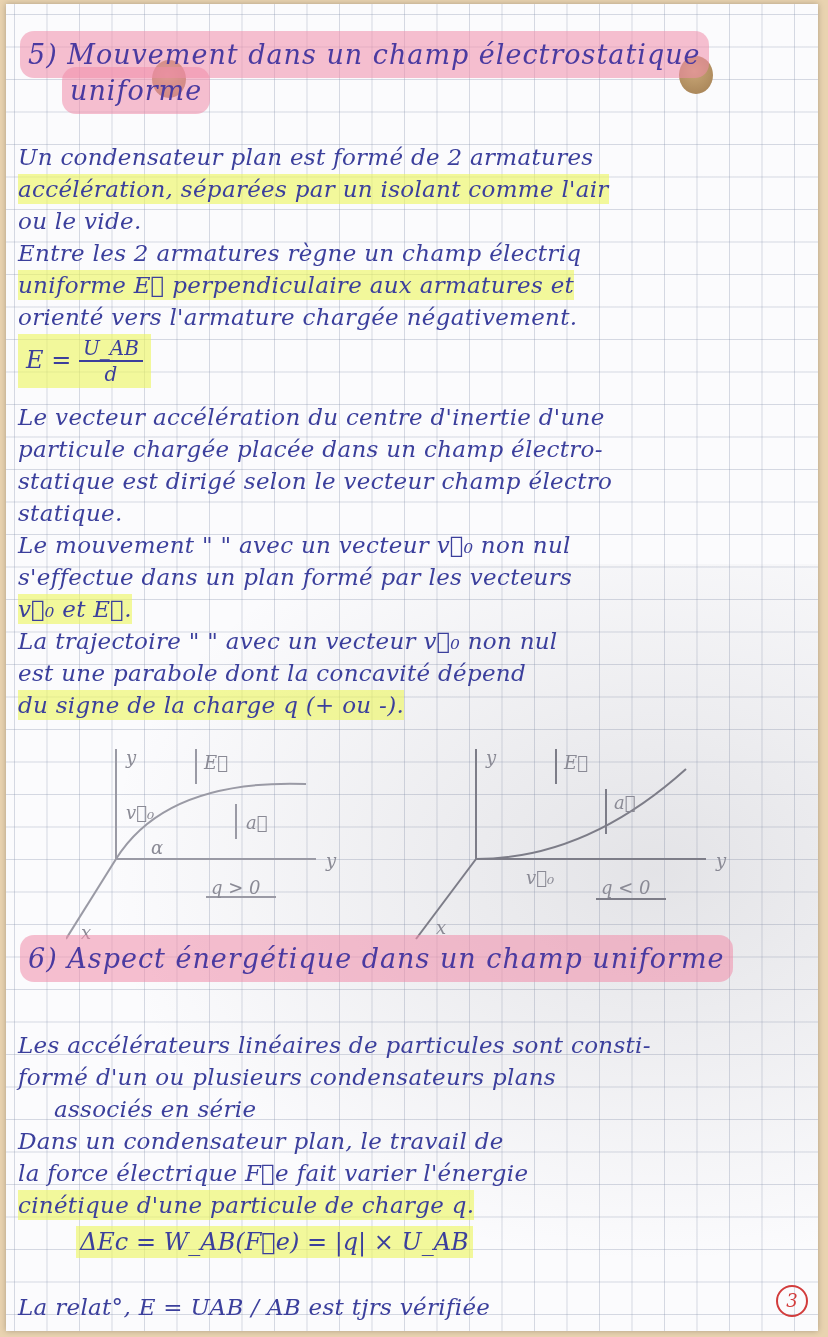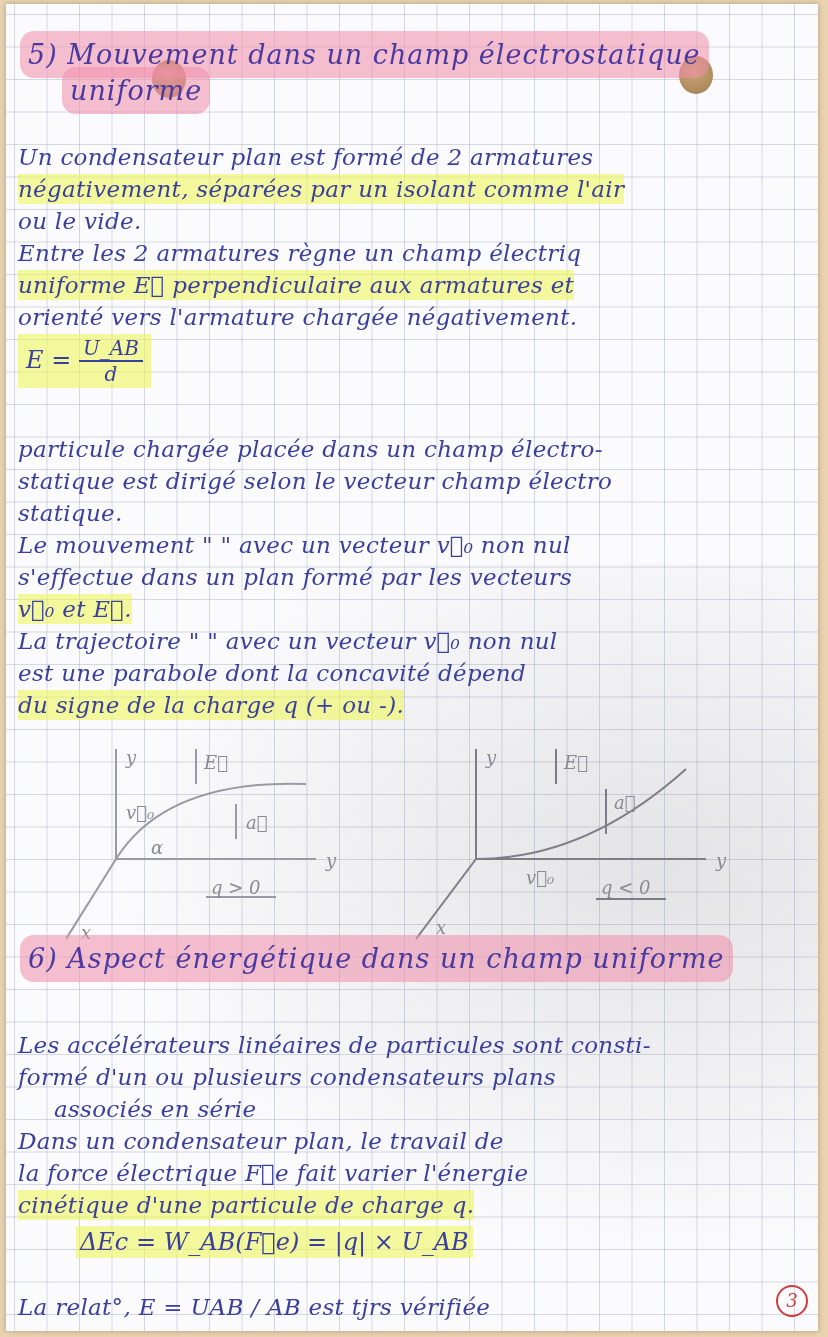--- a/index.html
+++ b/index.html
@@ -59,34 +59,35 @@
   <div class="hole" style="left:673px; top:52px;"></div>
 
   <div class="title" style="top:34px;">
     <span class="pink">5) Mouvement dans un champ électrostatique</span>
   </div>
   <div class="title" style="top:70px; left:56px;">
     <span class="pink">uniforme</span>
   </div>
 
   <div class="line" style="top:138px;"><span>Un condensateur plan est formé de 2 armatures</span></div>
-  <div class="line hl" style="top:170px;"><span>négativement, séparées par un isolant comme l'air</span></div>
+  <div class="line hl" style="top:170px;"><span>accélération, séparées par un isolant comme l'air</span></div>
   <div class="line" style="top:202px;"><span>ou le vide.</span></div>
   <div class="line" style="top:234px;"><span>Entre les 2 armatures règne un champ électriq</span></div>
   <div class="line hl" style="top:266px;"><span>uniforme E⃗ perpendiculaire aux armatures et</span></div>
   <div class="line" style="top:298px;"><span>orienté vers l'armature chargée négativement.</span></div>
 
   <div class="formula hl" style="left:12px; top:330px; padding:2px 8px;">
     <span>E =</span>
     <span class="frac">
       <span class="num">U_AB</span>
       <span class="den">d</span>
     </span>
   </div>
 
+  <div class="line" style="top:398px;"><span>Le vecteur accélération du centre d'inertie d'une</span></div>
   <div class="line" style="top:430px;"><span>particule chargée placée dans un champ électro-</span></div>
   <div class="line" style="top:462px;"><span>statique est dirigé selon le vecteur champ électro</span></div>
   <div class="line" style="top:494px;"><span>statique.</span></div>
   <div class="line" style="top:526px;"><span>Le mouvement " " avec un vecteur v⃗₀ non nul</span></div>
   <div class="line" style="top:558px;"><span>s'effectue dans un plan formé par les vecteurs</span></div>
   <div class="line hl" style="top:590px;"><span>v⃗₀ et E⃗.</span></div>
   <div class="line" style="top:622px;"><span>La trajectoire " " avec un vecteur v⃗₀ non nul</span></div>
   <div class="line hl" style="top:686px;"><span>du signe de la charge q (+ ou -).</span></div>
   <div class="line" style="top:654px;"><span>est une parabole dont la concavité dépend</span></div>
 

